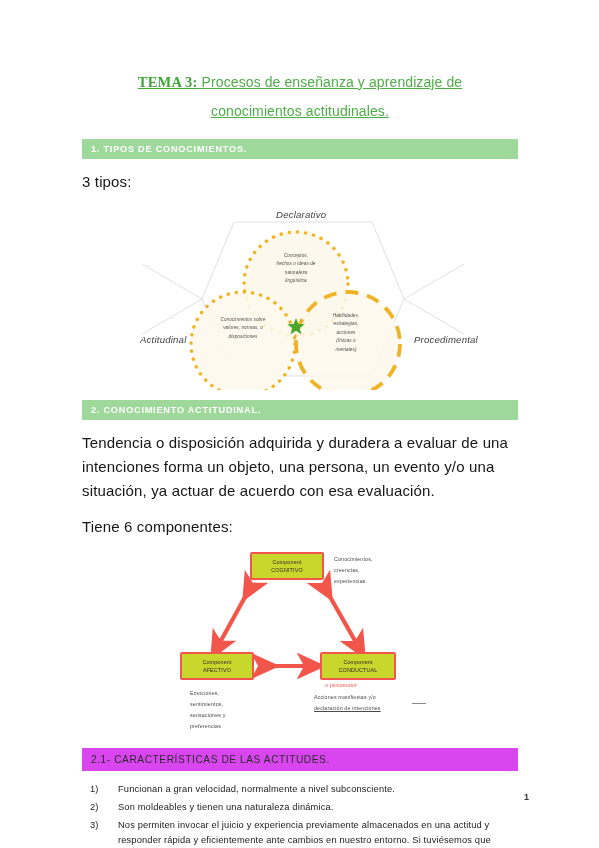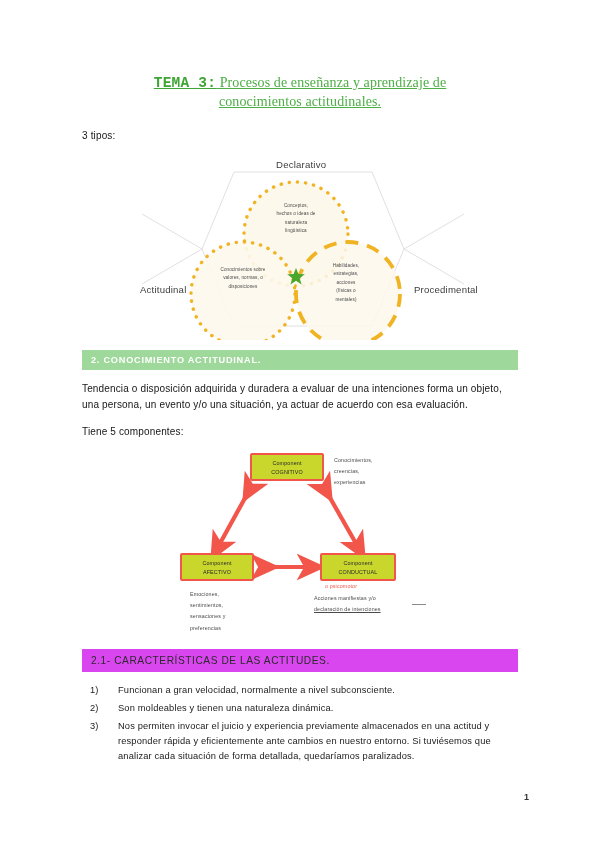--- a/index.html
+++ b/index.html
@@ -27,33 +27,34 @@
   }
 
   
   .title-block {
     text-align: center;
     margin-bottom: 18px;
     line-height: 1.28;
   }
   .title-line { display: block; }
   .tema-label {
-    font-family: Liberation Mono, monospace;
+    font-family: Liberation Serif, serif;
     font-weight: bold;
     font-size: 14.5px;
     color: #3fa535;
     text-decoration: underline;
     letter-spacing: 0.2px;
   }
   .title-rest {
-    font-family: Liberation Serif, serif;
+    font-family: Liberation Sans, sans-serif;
     font-size: 14px;
     color: #4cae45;
     text-decoration: underline;
     letter-spacing: 0.1px;
+    margin-top: 11px;
   }
 
   
   .section-bar {
     background: #9ed89a;
     color: #ffffff;
     font-size: 9.2px;
     font-weight: bold;
     letter-spacing: 0.75px;
     padding: 5px 8px 5px 9px;
@@ -63,21 +64,21 @@
   .section-bar.sub {
     background: #d946ef;
     color: #2b2b2b;
     font-size: 10.2px;
     font-weight: normal;
     letter-spacing: 0.55px;
     padding: 6px 8px 6px 9px;
   }
 
   .para {
-    font-size: 10px;
+    font-size: 15px;
     line-height: 1.62;
     letter-spacing: 0.15px;
     margin: 0 0 11px 0;
     color: #161616;
   }
   .para.tight { margin-bottom: 9px; }
 
   
   ol.charlist {
     margin: 11px 0 0 0;
@@ -100,20 +101,21 @@
     text-align: left;
   }
   b { font-weight: normal; }
 
   
   .venn-wrap {
     position: relative;
     width: 436px;
     height: 186px;
     margin: 2px 0 4px 0;
+    font-style: italic;
   }
   .venn-svg { position: absolute; left: 0; top: 0; }
   .venn-label {
     position: absolute;
     font-size: 9.6px;
     color: #3d3d3d;
     letter-spacing: 0.2px;
     white-space: nowrap;
   }
   .lbl-decl { left: 194px; top: 5px; }
@@ -202,20 +204,21 @@
 <div class="page">
   <div class="content">
 
     <div class="title-block">
       <span class="title-line">
         <span class="tema-label">TEMA 3:</span><span class="title-rest"> Procesos de enseñanza y aprendizaje de</span>
       </span>
       <span class="title-line title-rest">conocimientos actitudinales.</span>
     </div>
 
+    <div class="section-bar">1. TIPOS DE CONOCIMIENTOS.</div>
 
     <p class="para tight">3 tipos:</p>
 
     <div class="venn-wrap">
       <svg class="venn-svg" width="436" height="186" viewBox="0 0 436 186">
 
         <g stroke="#dcdcdc" stroke-width="0.9" fill="none">
           <path d="M 120 95 L 152 18 L 290 18 L 322 95 L 290 172 L 152 172 Z"></path>
           <path d="M 60 130 L 120 95 L 60 60"></path>
           <path d="M 382 130 L 322 95 L 382 60"></path>
@@ -252,21 +255,21 @@
         <span>estrategias,</span><br>
         <span>acciones</span><br>
         <span>(físicas o</span><br>
         <span>mentales)</span>
       </div>
     </div>
 
     <div class="section-bar">2. CONOCIMIENTO ACTITUDINAL.</div>
 
     <p class="para">Tendencia o disposición adquirida y duradera a evaluar de una intenciones forma un objeto, una persona, un evento y/o una situación, ya actuar de acuerdo con esa evaluación.</p>
-    <p class="para tight">Tiene 5 componentes:</p>
+    <p class="para tight">Tiene 6 componentes:</p>
 
     <div class="tri-wrap">
       <svg class="tri-svg" width="436" height="190" viewBox="0 0 436 190">
         <defs>
           <marker id="ah" markerWidth="7" markerHeight="7" refX="3.2" refY="3.2" orient="auto">
             <path d="M0,0 L7,3.2 L0,6.4 L1.8,3.2 Z" fill="#f2564a"></path>
           </marker>
         </defs>
         <g stroke="#f2564a" stroke-width="4.2" fill="none" marker-start="url(#ah)" marker-end="url(#ah)">
 

